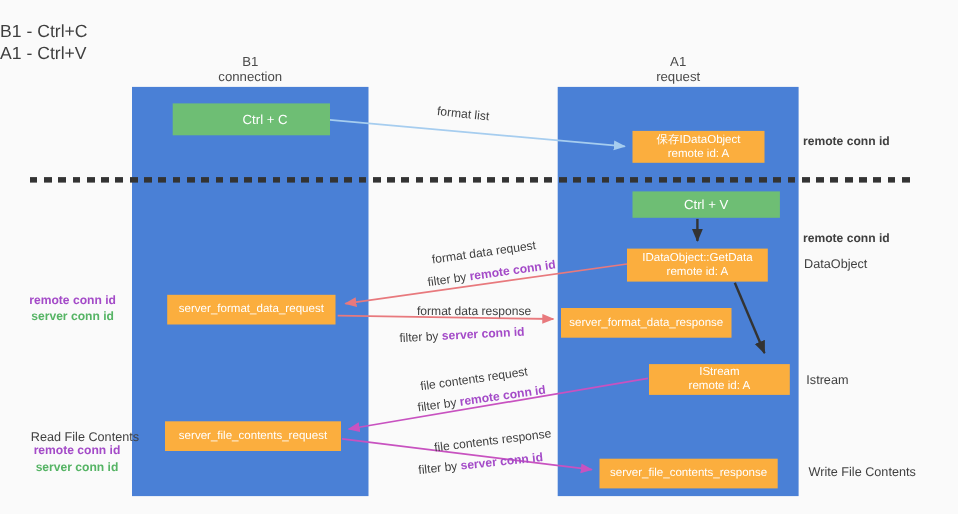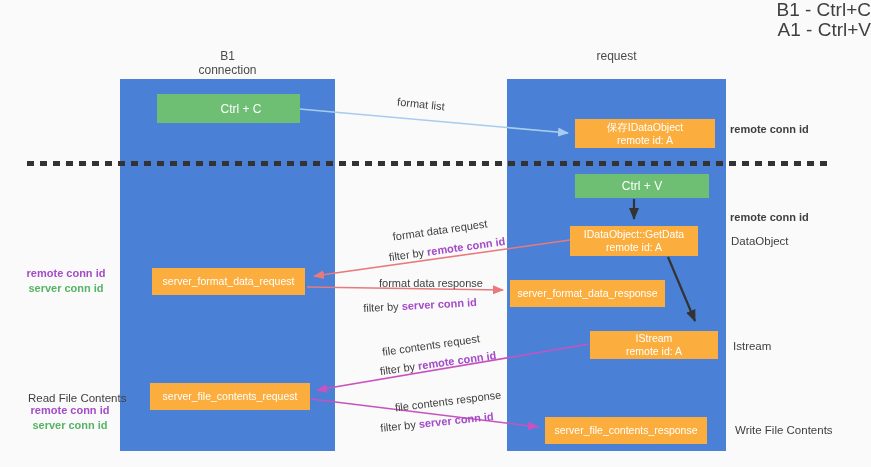--- a/index.html
+++ b/index.html
@@ -3,22 +3,22 @@
 <meta charset="utf-8">
 <style>
   :root{
     --bg:#FAFAFA; --lane-blue:#4A80D6; --node-orange:#FBAE3E; --node-green:#6EBE74;
     --arrow-blue:#A6CDEF; --arrow-salmon:#E8797D; --arrow-magenta:#C852C0; --arrow-black:#333333;
     --text-dark:#3F3F3F; --text-purple:#A44BC8; --text-green:#56B465; --dash-line:#333333;
   }
   html,body{margin:0;padding:0;background:#fff;}
   #canvas{position:relative;width:871px;height:467px;background:var(--bg);
     font-family:"Liberation Sans",sans-serif;overflow:hidden;}
-  .title{position:absolute;top:0;left:0;width:100%;text-align:right;
-    font-size:19px;line-height:20px;color:var(--text-dark);}
+  .title{position:absolute;top:20px;left:0;width:100%;text-align:left;
+    font-size:16px;line-height:20px;color:var(--text-dark);}
   .lane{position:absolute;top:79px;height:372px;background:var(--lane-blue);}
   #lane-b1{left:120px;width:215px;}
   #lane-a1{left:507px;width:219px;}
   .hdr{position:absolute;top:49px;text-align:center;font-size:12px;line-height:14px;color:#4a4a4a;}
   #hdr-b1{left:120px;width:215px;}
   #hdr-a1{left:507px;width:219px;}
   .dash{position:absolute;left:27px;top:161px;width:803px;height:5px;
     background:repeating-linear-gradient(90deg,var(--dash-line) 0 7px,transparent 7px 13px);}
   svg.edges{position:absolute;left:0;top:0;pointer-events:none;}
   .s-blue{stroke:var(--arrow-blue);stroke-width:1.6;}
@@ -45,20 +45,21 @@
   <div class="title">
     <div>B1 - Ctrl+C</div>
     <div>A1 - Ctrl+V</div>
   </div>
 
   <div class="hdr" id="hdr-b1">
     <div>B1</div>
     <div>connection</div>
   </div>
   <div class="hdr" id="hdr-a1">
+    <div>A1</div>
     <div>request</div>
   </div>
 
   <div class="lane" id="lane-b1"></div>
   <div class="lane" id="lane-a1"></div>
 
   <div class="dash"></div>
 
   <svg class="edges" width="871" height="467">
     <defs>
@@ -81,21 +82,21 @@
     <line x1="570" y1="240" x2="314" y2="276" class="s-salmon" marker-end="url(#mSalmon)"></line>
     <line x1="307" y1="287" x2="503" y2="290" class="s-salmon" marker-end="url(#mSalmon)"></line>
     <line x1="589" y1="344" x2="317" y2="390" class="s-magenta" marker-end="url(#mMagenta)"></line>
     <line x1="311" y1="399" x2="538" y2="427" class="s-magenta" marker-end="url(#mMagenta)"></line>
   </svg>
 
   <div class="node green" style="left:157px;top:94px;width:118px;height:29px;padding-left:25px;">
     <span>Ctrl + C</span>
   </div>
 
-  <div class="node orange" style="left:575px;top:119px;width:140px;height:29px;">
+  <div class="node orange" style="left:575px;top:119px;width:120px;height:29px;">
     <span>保存IDataObject</span>
     <span>remote id: A</span>
   </div>
 
   <div class="node green" style="left:575px;top:174px;width:134px;height:24px;">
     <span>Ctrl + V</span>
   </div>
 
   <div class="node orange" style="left:570px;top:226px;width:128px;height:30px;">
     <span>IDataObject::GetData</span>

